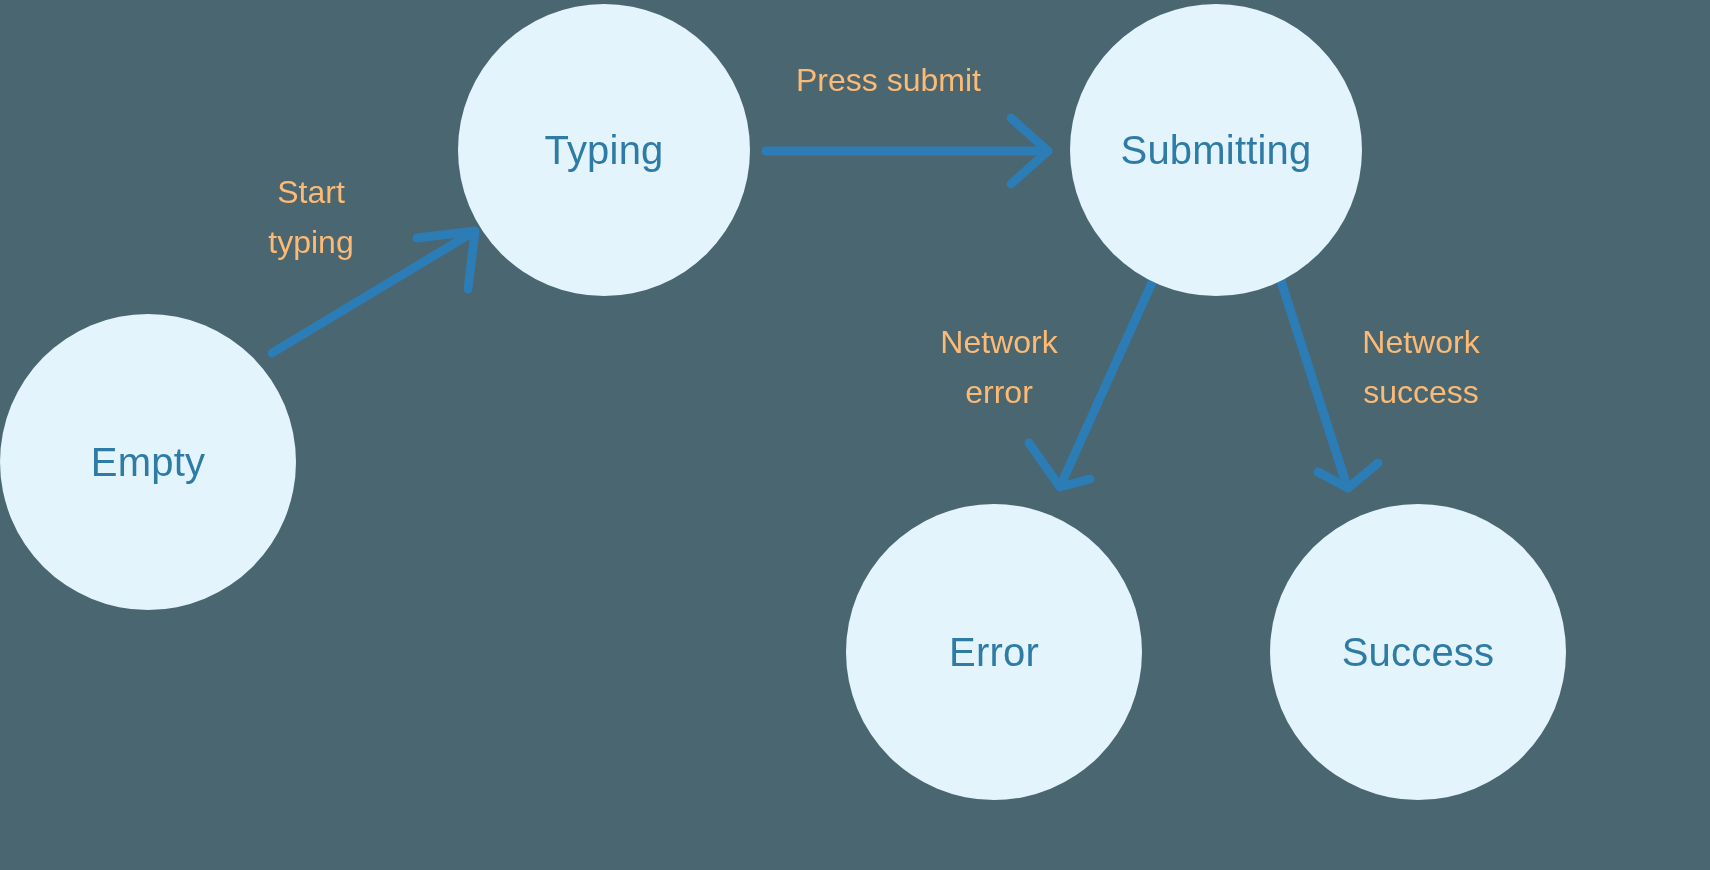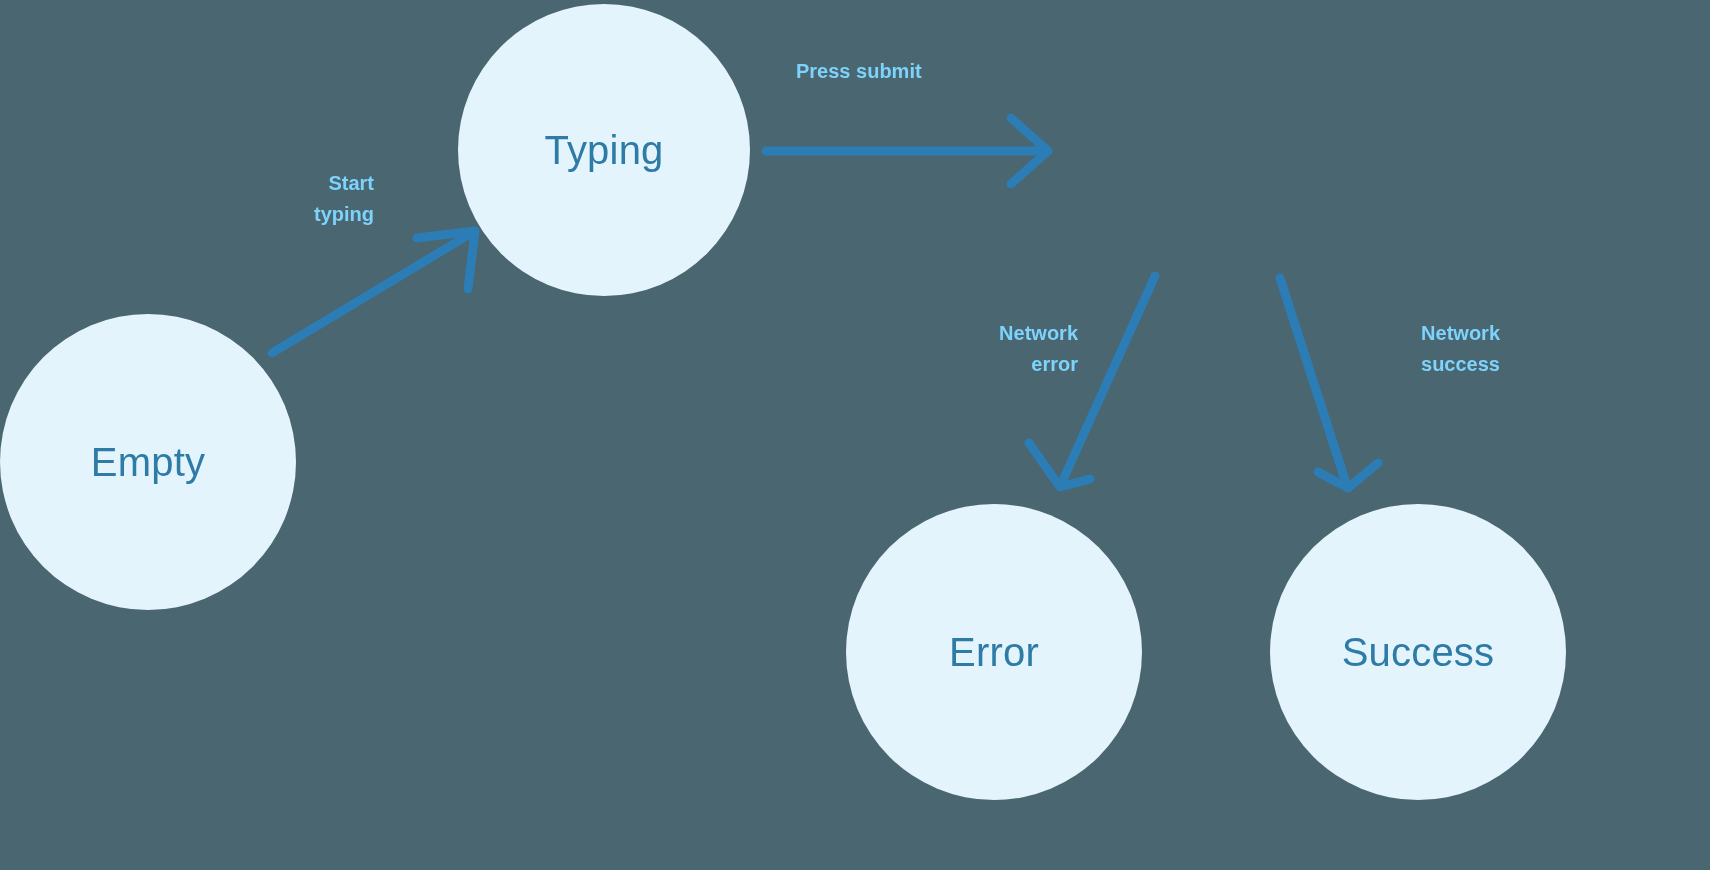--- a/index.html
+++ b/index.html
@@ -33,28 +33,28 @@
   .node-label {
     color: #2e7ba6;
     font-size: 40px;
     font-weight: 400;
     letter-spacing: 0.2px;
     white-space: nowrap;
     line-height: 1;
   }
   .edge-label {
     position: absolute;
-    color: #7dd3fc;
-    font-size: 20px;
-    font-weight: 700;
+    color: #fdba74;
+    font-size: 32px;
+    font-weight: 400;
     line-height: 1.55;
     white-space: pre-line;
     overflow: hidden;
   }
-  .el-center { text-align: right; }
+  .el-center { text-align: center; }
   .el-left   { text-align: left; }
 </style>
 </head>
 <body>
 
 <div id="stage">
 
   <svg id="edge-layer" viewBox="0 0 1710 870" xmlns="http://www.w3.org/2000/svg">
 
     <g fill="none" stroke="#2c7cb5" stroke-width="9" stroke-linecap="round" stroke-linejoin="round">
@@ -83,20 +83,23 @@
   </svg>
 
   <div class="node" style="left:0px; top:314px; width:296px; height:296px;justify-content:center;">
     <span class="node-label">Empty</span>
   </div>
 
   <div class="node" style="left:458px; top:4px; width:292px; height:292px;">
     <span class="node-label">Typing</span>
   </div>
 
+  <div class="node" style="left:1070px; top:4px; width:292px; height:292px;">
+    <span class="node-label">Submitting</span>
+  </div>
 
   <div class="node" style="left:846px; top:504px; width:296px; height:296px;">
     <span class="node-label">Error</span>
   </div>
 
   <div class="node" style="left:1270px; top:504px; width:296px; height:296px;">
     <span class="node-label">Success</span>
   </div>
 
   <div class="edge-label el-center" style="left:248px; top:168px; width:126px; height:104px;">Start

